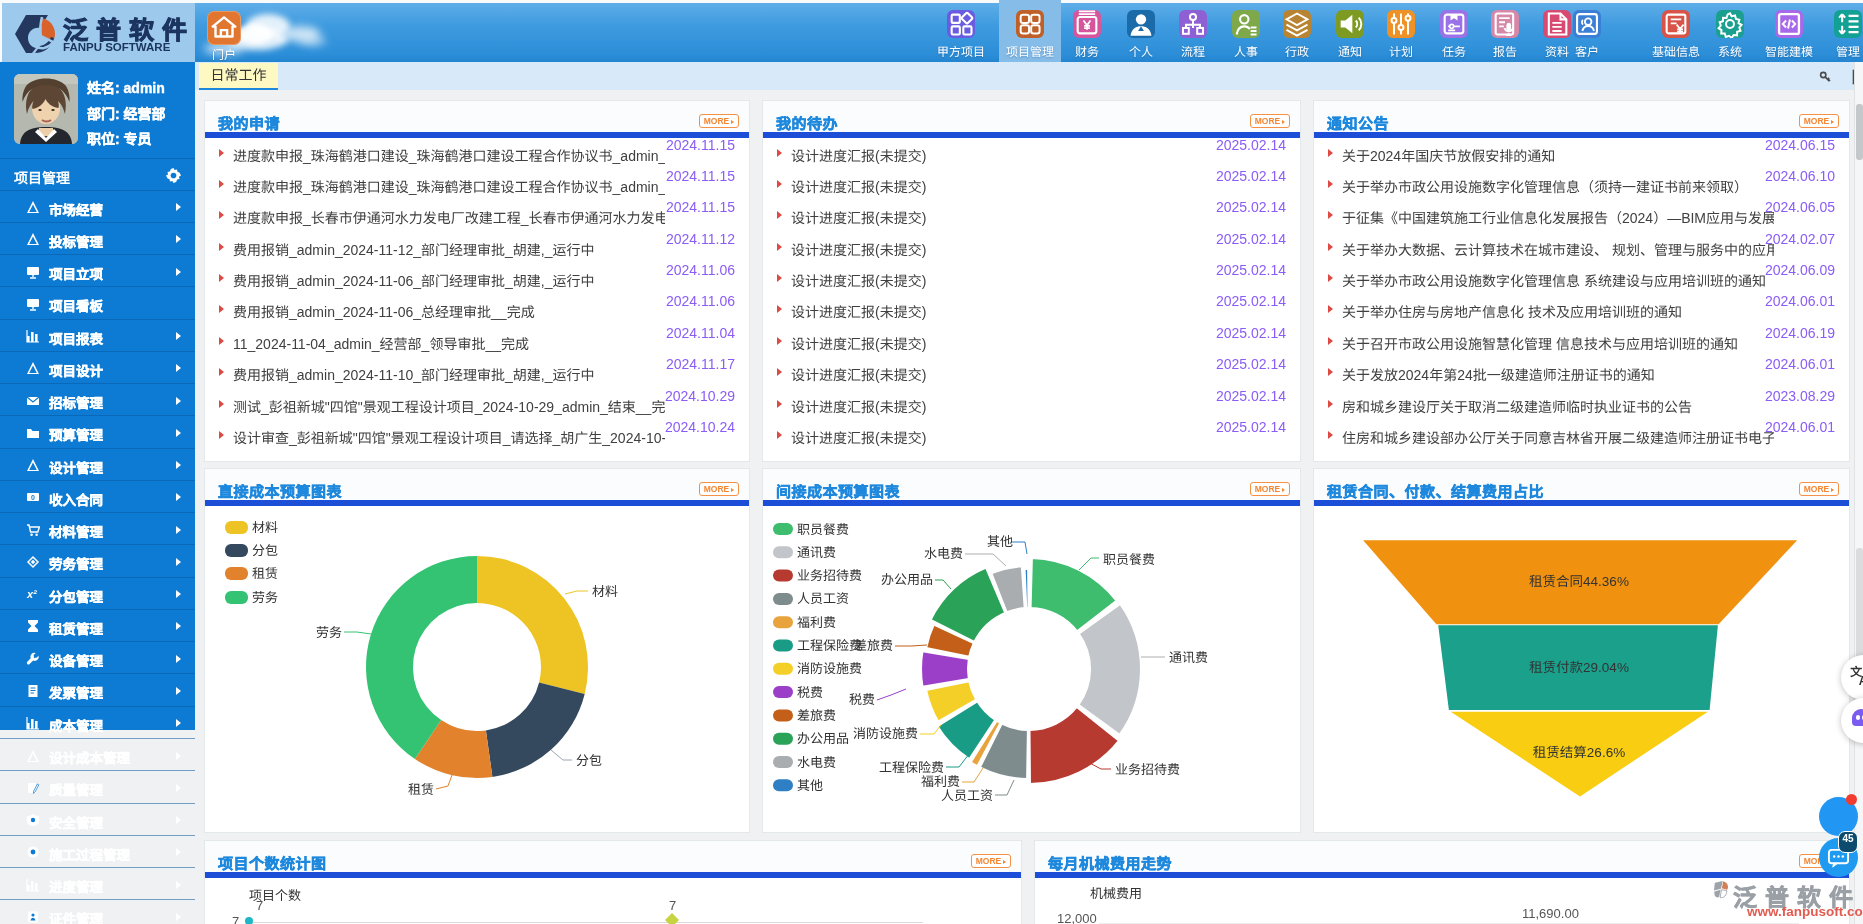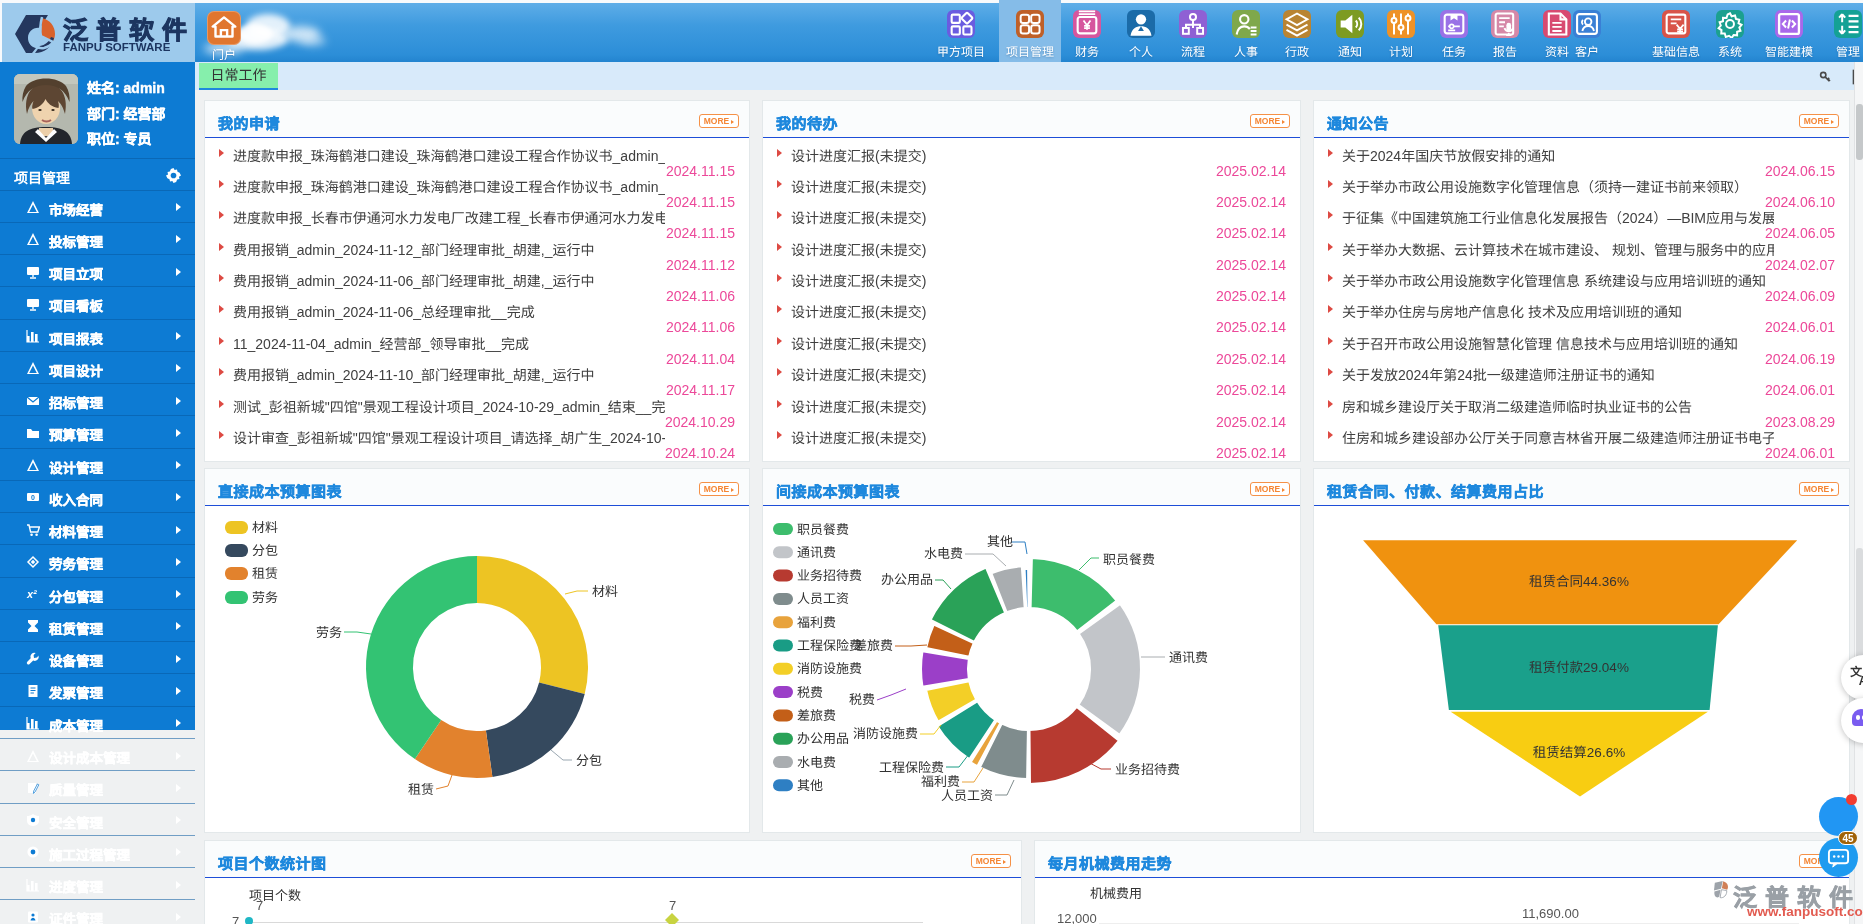--- a/index.html
+++ b/index.html
@@ -24,31 +24,31 @@
 .pline{position:absolute;left:87px;color:#fff;font-size:14px;font-weight:bold;white-space:nowrap;-webkit-text-stroke:.4px #fff;}
 #mhead{position:absolute;left:0;top:96px;width:195px;height:33px;background:#0d7bd3;border-top:1px solid #0a68b6;border-bottom:1px solid #0a68b6;}
 #mhead span{position:absolute;left:14px;top:8px;color:#fff;font-size:14px;font-weight:bold;}
 #menu{position:absolute;left:0;top:128.5px;width:195px;}
 .mi{position:relative;width:195px;height:32.27px;border-bottom:1px solid rgba(8,90,160,.55);}
 .mi .g{position:absolute;left:26px;top:9.5px;width:14px;height:14px;color:#fff;}
 .mi .t{position:absolute;left:49px;top:8px;color:#fff;font-size:13.5px;font-weight:bold;white-space:nowrap;-webkit-text-stroke:.4px #fff;}
 .mi .ar{position:absolute;right:14px;top:12.5px;width:0;height:0;border-left:5px solid #fff;border-top:4px solid transparent;border-bottom:4px solid transparent;}
 
 #tabstrip{position:absolute;left:195px;top:62px;width:1668px;height:28px;background:#d8eafa;}
-#tab1{position:absolute;left:4px;top:1px;width:79px;height:27px;background:#86efac;border-bottom:2px solid #1e88dd;color:#333;font-size:14px;text-align:center;line-height:25px;}
+#tab1{position:absolute;left:4px;top:1px;width:79px;height:27px;background:#fef9c3;border-bottom:2px solid #1e88dd;color:#333;font-size:14px;text-align:center;line-height:25px;}
 
 .panel{position:absolute;background:#fff;border:1px solid #e3e8ea;}
-.ph{position:absolute;left:0;top:0;right:0;height:37px;background:#fafcfd;border-bottom:1px solid #1d4ed8;}
+.ph{position:absolute;left:0;top:0;right:0;height:37px;background:#fafcfd;border-bottom:6px solid #1d4ed8;}
 .ph .tt{position:absolute;left:13px;top:11px;font-size:15px;font-weight:bold;color:#1e88dd;letter-spacing:.5px;-webkit-text-stroke:.5px #1e88dd;}
 .more{position:absolute;right:10px;top:13px;width:40px;height:14px;border:1px solid #f59147;border-radius:3px;color:#f58634;font-size:8.5px;font-weight:bold;text-align:center;line-height:12.5px;background:#fff;}
 .more i{display:inline-block;width:0;height:0;border-left:3.5px solid #f58634;border-top:2.8px solid transparent;border-bottom:2.8px solid transparent;margin-left:2px;}
 ul.lst{position:absolute;left:0;top:35.5px;right:0;list-style:none;}
 ul.lst li{position:relative;height:31.4px;}
 ul.lst .tx{position:absolute;left:28px;top:8px;font-size:14px;color:#404040;white-space:nowrap;max-width:432px;overflow:hidden;}
-ul.lst .dt{position:absolute;right:14px;top:26px;font-size:14px;color:#ec4899;margin-left:29px;}
+ul.lst .dt{position:absolute;right:14px;top:0;font-size:14px;color:#8b5cf6;margin-left:29px;}
 ul.lst .bu{position:absolute;left:14px;top:12px;width:0;height:0;border-left:5px solid #dd4a43;border-top:4px solid transparent;border-bottom:4px solid transparent;}
 
 #scroll{position:absolute;right:0;top:62px;width:9px;height:862px;background:#f5f6f7;border-left:1px solid #e0e2e4;}
 #thumb{position:absolute;left:1px;top:42px;width:7px;height:56px;background:#c5c8ca;border-radius:3px;}
 .fcircle{position:absolute;width:45px;height:45px;border-radius:50%;background:#fff;box-shadow:0 1px 6px rgba(0,0,0,.25);}
 #watermark{position:absolute;left:1693px;top:878px;width:170px;height:46px;}
 </style>
 </head>
 <body>
 <div id="topbar">
@@ -794,21 +794,21 @@
 <div class="abs" style="left:1819px;top:797px;width:39px;height:39px;border-radius:50%;background:#2196f3;"></div>
 <div class="abs" style="left:1846px;top:794px;width:11px;height:11px;border-radius:50%;background:#f23c30;"></div>
 <div class="abs" style="left:1819px;top:838px;width:39px;height:39px;border-radius:50%;background:#1e9bf0;">
 <svg width="23" height="23" viewBox="0 0 24 24" style="margin:8px;">
       <rect x="2" y="4" width="20" height="14" rx="3" fill="none" stroke="#fff" stroke-width="2"></rect>
       <path d="M7 18l-1 4 5-4Z" fill="#fff" stroke="#fff"></path>
       <circle cx="7.5" cy="11" r="1.3" fill="#fff"></circle>
       <circle cx="12" cy="11" r="1.3" fill="#fff"></circle>
       <circle cx="16.5" cy="11" r="1.3" fill="#fff"></circle>
     </svg></div>
-<div class="abs" style="left:1838px;top:831px;min-width:20px;height:14px;border-radius:7px;background:#a16207;color:#fff;font-size:10px;font-weight:bold;text-align:center;line-height:14px;border:1px solid #fff;">45</div>
+<div class="abs" style="left:1838px;top:831px;min-width:20px;height:22px;border-radius:7px;background:#0c4a6e;color:#fff;font-size:10px;font-weight:bold;text-align:center;line-height:14px;border:1px solid #fff;">45</div>
 <div id="watermark">
 <svg width="22" height="22" viewBox="0 0 44 50" style="position:absolute;left:17px;top:2px;opacity:.85;">
 <path d="M8 6 L26 2 L22 20 L6 24 Z" fill="#8d949c"></path>
       <path d="M27 3 C38 6 40 16 36 22 L24 19 Z" fill="#c96a3a"></path>
 <path d="M7 26 L21 22 L18 38 C12 42 8 38 7 32 Z" fill="#8d949c"></path>
       <path d="M23 22 L35 24 C36 34 28 42 20 40 Z" fill="#fff" stroke="#8d949c" stroke-width="2"></path>
     </svg>
 <div style="position:absolute;left:40px;top:0px;font-size:24px;font-weight:bold;color:#9aa0a6;letter-spacing:8px;white-space:nowrap;-webkit-text-stroke:.6px #9aa0a6;">泛普软件</div>
 <div style="position:absolute;left:38px;top:26px;font-size:13.5px;font-weight:bold;color:#e25b50;margin-left:16px;">www.fanpusoft.com</div>
 </div>

